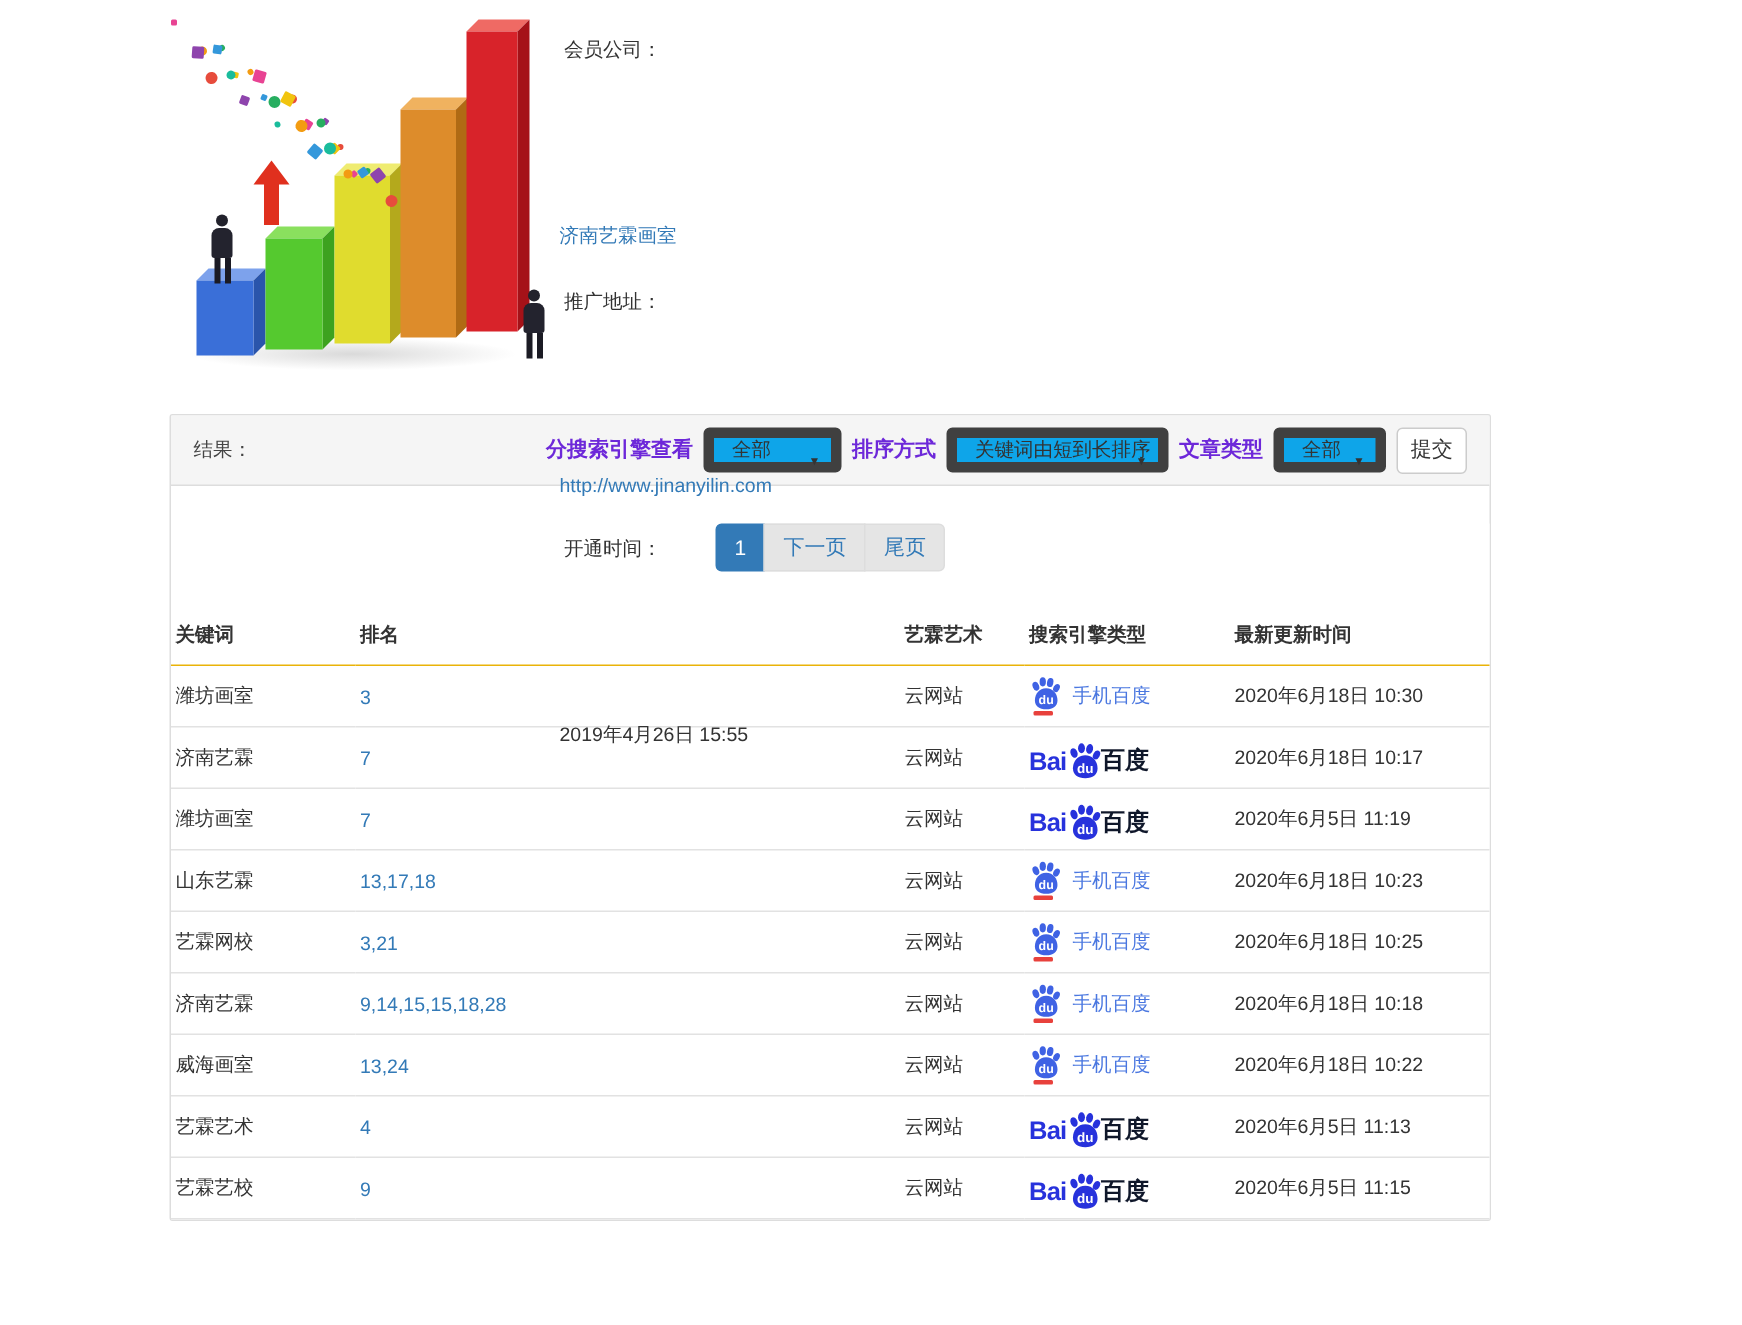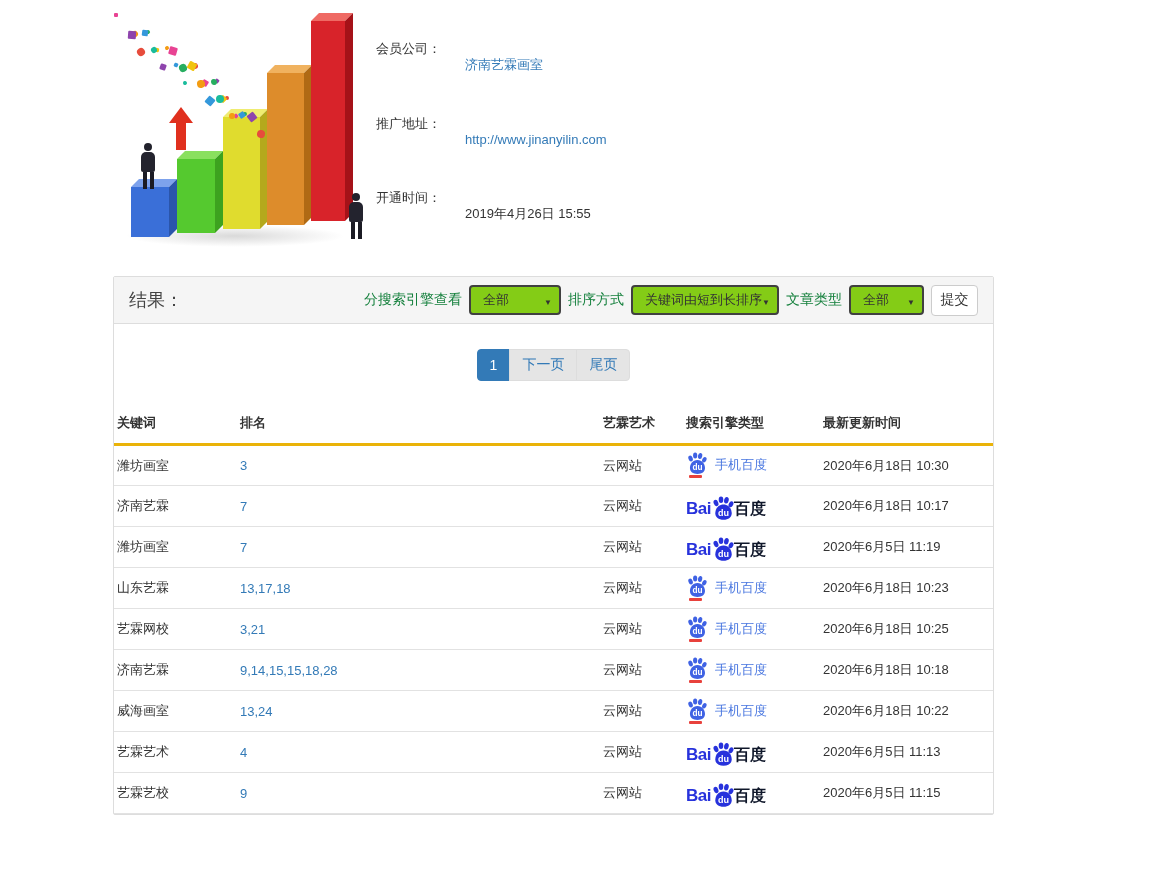--- a/index.html
+++ b/index.html
@@ -38,56 +38,56 @@
   .person { position:absolute; width:22px; }
   .person .head { width:8px; height:8px; border-radius:50%; background:#22222c; margin:0 auto 1px; }
   .person .torso { width:14px; height:20px; background:#23232e; margin:0 auto; border-radius:5px 5px 2px 2px; }
   .person .legs { display:flex; justify-content:center; gap:3px; }
   .person .legs div { width:4px; height:17px; background:#1b1b24; }
   .person-1 { left:20px; bottom:64px; }
   .person-2 { left:228px; bottom:14px; }
   .confetti { position:absolute; }
 
   .info-list { padding-top:6px; font-size:13px; }
-  .info-row { display:flex; align-items:center; margin-bottom:26px; }
+  .info-row { display:flex; align-items:flex-start; margin-bottom:26px;flex-direction:column; }
   .info-label { width:92px; text-align:right; color:#333; flex:0 0 92px; }
   .info-value { margin-left:24px;margin-top:32px; }
   a.blue-link, .blue-link { color:#337ab7; text-decoration:none; cursor:pointer; }
   .hl-count { color:#ff5722; }
   .hl-unit { color:#337ab7; }
 
   
   .panel { border:1px solid #ddd; border-radius:2px; margin-top:5px; }
   .panel-heading { height:47px; background:#f5f5f5; border-bottom:1px solid #ddd;
                    display:flex; align-items:center; padding:0 15px; }
-  .result-label { font-size:18px; color:#444; }
+  .result-label { font-size:13px; color:#444; }
   .filters { margin-left:auto; display:flex; align-items:center; gap:7px; }
-  .filter-label { font-size:14px; font-weight:normal; color:#15803d; white-space:nowrap; }
-  .select { position:relative; height:30px; background:#84cc16; border:2px solid #404040; border-radius:4px;
+  .filter-label { font-size:14px; font-weight:bold; color:#6d28d9; white-space:nowrap; }
+  .select { position:relative; height:30px; background:#0ea5e9; border:7px solid #404040; border-radius:4px;
             display:flex; align-items:center; padding:0 22px 0 12px; font-size:13px; color:#333;
             cursor:pointer; white-space:nowrap; }
   .select .caret { position:absolute; right:7px; top:11px; font-size:8px; color:#333; }
   .sel-engine { width:92px; }
   .sel-sort   { width:148px; }
   .sel-type   { width:75px; }
   .btn-submit { height:31px; width:47px; background:#fff; border:1px solid #ccc; border-radius:4px;
                 font-size:14px; color:#333; cursor:pointer;
                 font-family:"Liberation Sans","DejaVu Sans",sans-serif; }
 
   .panel-body { background:#fff; }
   .pagination { display:flex; justify-content:center; margin-top:25px; }
   .page-item { height:32px; padding:0 12px; display:flex; align-items:center; font-size:14px;
                border:1px solid #ddd; background:#e5e5e5; color:#337ab7; cursor:pointer; margin-left:-1px; }
   .page-item.active { background:#337ab7; border-color:#337ab7; color:#fff; }
   .page-item:first-child { border-radius:4px 0 0 4px; margin-left:0; }
   .page-item:last-child { border-radius:0 4px 4px 0; }
 
   table.results { width:100%; border-collapse:collapse; table-layout:fixed; margin-top:22px; }
   table.results th { text-align:left; font-size:13px; color:#333; padding:11px 0 11px 3px; }
-  table.results thead tr { border-bottom:3px solid #eab308; }
+  table.results thead tr { border-bottom:1px solid #eab308; }
   table.results tbody tr { border-bottom:1px solid #e2e2e2; height:41px; }
   table.results td { font-size:13px; color:#333; padding-left:3px; vertical-align:middle; }
   td.rank a { color:#337ab7; text-decoration:none; }
 
   .engine-mobile { display:inline-flex; align-items:center; color:#4a77e0; font-size:13px; cursor:pointer; }
   .engine-mobile .paw-wrap { position:relative; width:22px; height:26px; margin-right:7px; }
   .engine-mobile .paw-wrap svg { color:#3f62e4; }
   .engine-mobile .underline { position:absolute; left:3px; bottom:0; width:13px; height:3px;
                               background:#e8413c; border-radius:1px; }
   .engine-baidu { display:inline-flex; align-items:flex-end; cursor:pointer; }

